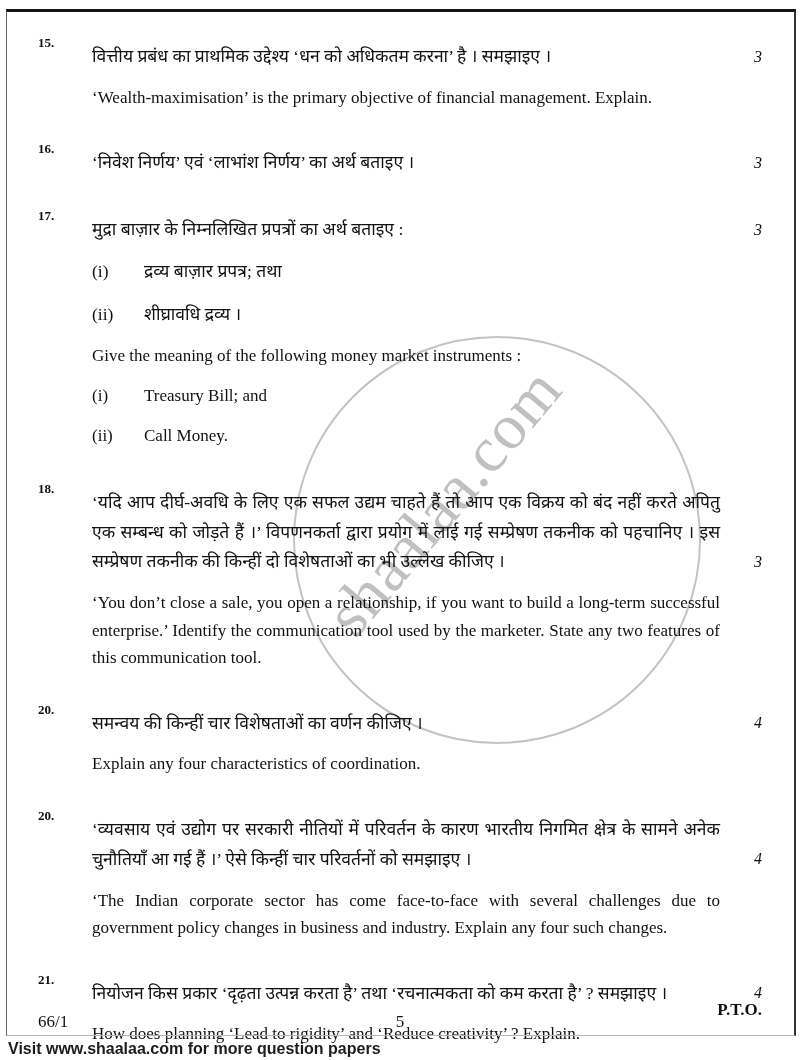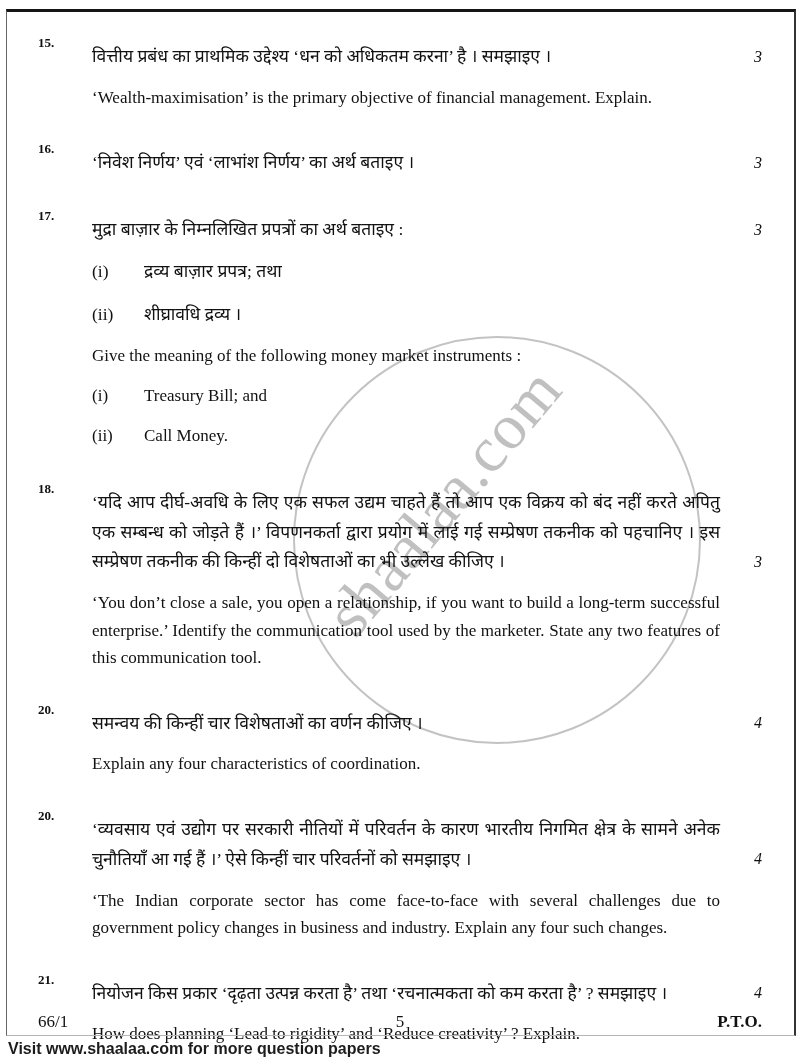--- a/index.html
+++ b/index.html
@@ -35,21 +35,21 @@
   .para.subitem{display:flex;text-align:left;margin-bottom:13px;}
   .sublabel{display:inline-block;width:52px;flex-shrink:0;}
   .marks{
     position:absolute;right:-42px;bottom:2px;
     font-style:italic;font-size:16px;font-weight:normal;color:#111;
   }
   
   .footer{position:absolute;left:38px;right:38px;bottom:28px;height:22px;font-size:17px;z-index:1;text-align:right;}
   .footer .paper-code{position:absolute;left:0;bottom:0;}
   .footer .page-number{position:absolute;left:50%;transform:translateX(-50%);bottom:0;}
-  .footer .pto{position:absolute;right:0;bottom:0;font-weight:bold;}
+  .footer .pto{position:absolute;right:0;bottom:12px;font-weight:bold;}
   .caption{
     position:absolute;left:8px;bottom:2px;z-index:3;
     font-family:"Liberation Sans", sans-serif;font-size:16px;color:#1c1c1c;font-weight:bold;
   }
 </style>
 </head>
 <body>
 
 <div class="watermark">
   <div class="wm-circle"></div>

